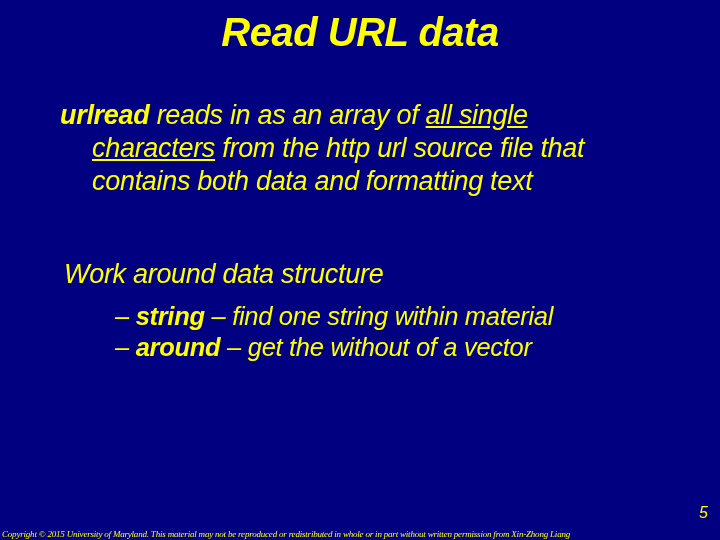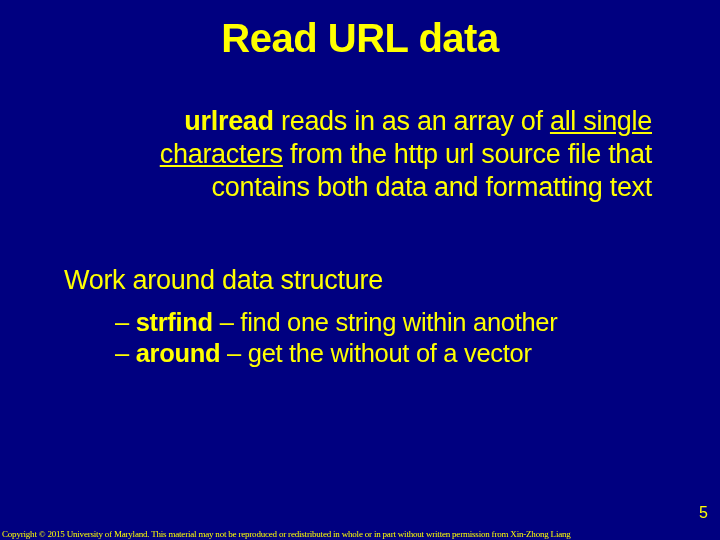--- a/index.html
+++ b/index.html
@@ -11,21 +11,22 @@
   }
   body {
     background: #000080;
     font-family: Verdana, Geneva, Tahoma, sans-serif;
     position: relative;
   }
   .slide {
     box-sizing: border-box;
     width: 720px;
     height: 540px;
-    padding-top: 12px;
+    padding-top: 6px;
+    font-style: italic;
   }
   .title {
     text-align: center;
     color: #ffff00;
     font-weight: 800;
     font-size: 40px;
     letter-spacing: -0.5px;
     margin: 0;
     padding-top: 4px;
   }
@@ -34,21 +35,20 @@
     color: #ffff00;
     font-size: 27px;
     line-height: 1.22;
     letter-spacing: -0.3px;
   }
   .para1 {
     margin: 0;
     padding-left: 32px;
     text-indent: -32px;
     max-width: 560px;
-    text-align: right;
   }
   .strong { font-weight: 700; }
   .para2 {
     margin: 4px;
     margin-top: 60px;
   }
   .sublist {
     margin-top: 10px;
     padding-left: 55px;
     font-size: 25.5px;
@@ -84,21 +84,21 @@
   <div class="body">
 
     <p class="para1">
       <span class="strong">urlread</span><span> reads in as an array of </span><span style="text-decoration:underline;">all single characters</span><span> from the http url source file that contains both data and formatting text</span>
     </p>
 
     <p class="para2">Work around data structure</p>
 
     <div class="sublist">
       <p class="subline">
-        <span>– </span><span class="strong">strfind</span><span> – find one string within another</span>
+        <span>– </span><span class="strong">string</span><span> – find one string within material</span>
       </p>
       <p class="subline">
         <span>– </span><span class="strong">around</span><span> – get the without of a vector</span>
       </p>
     </div>
 
   </div>
 
   <div class="page-num">5</div>
   <div class="copyright">Copyright © 2015 University of Maryland. This material may not be reproduced or redistributed in whole or in part without written permission from Xin-Zhong Liang</div>

